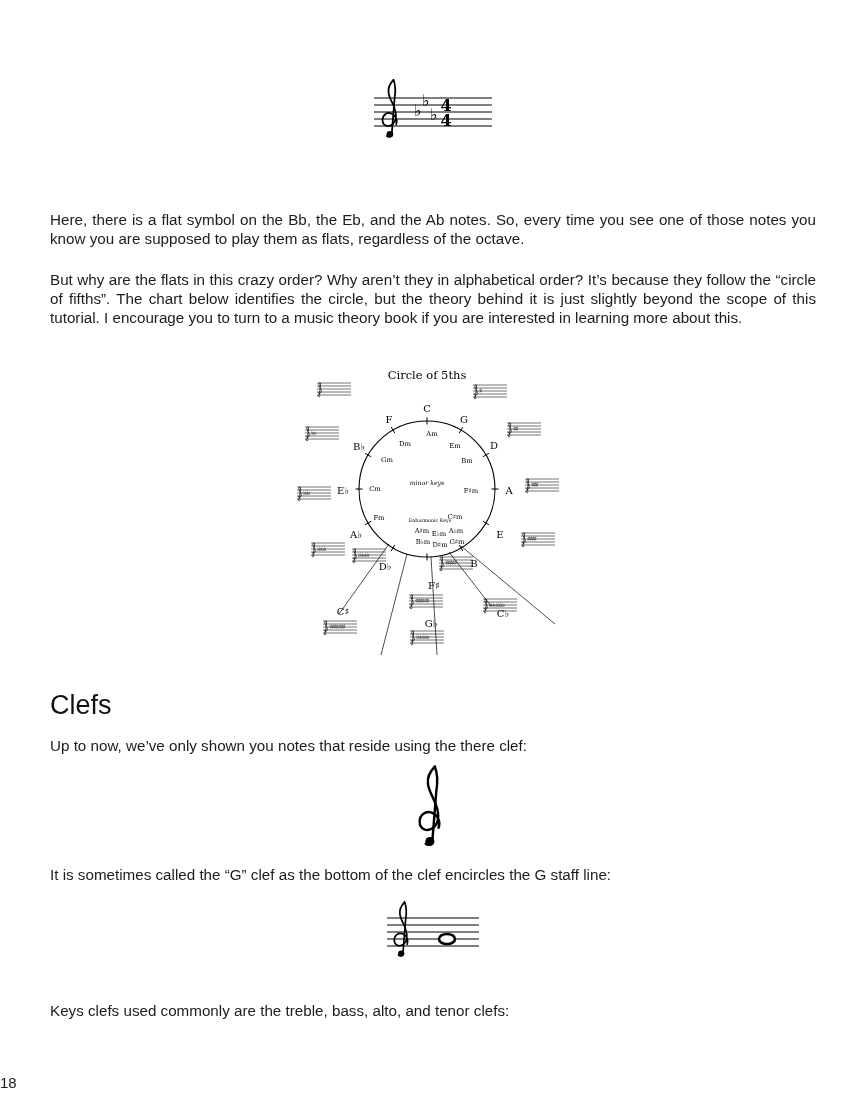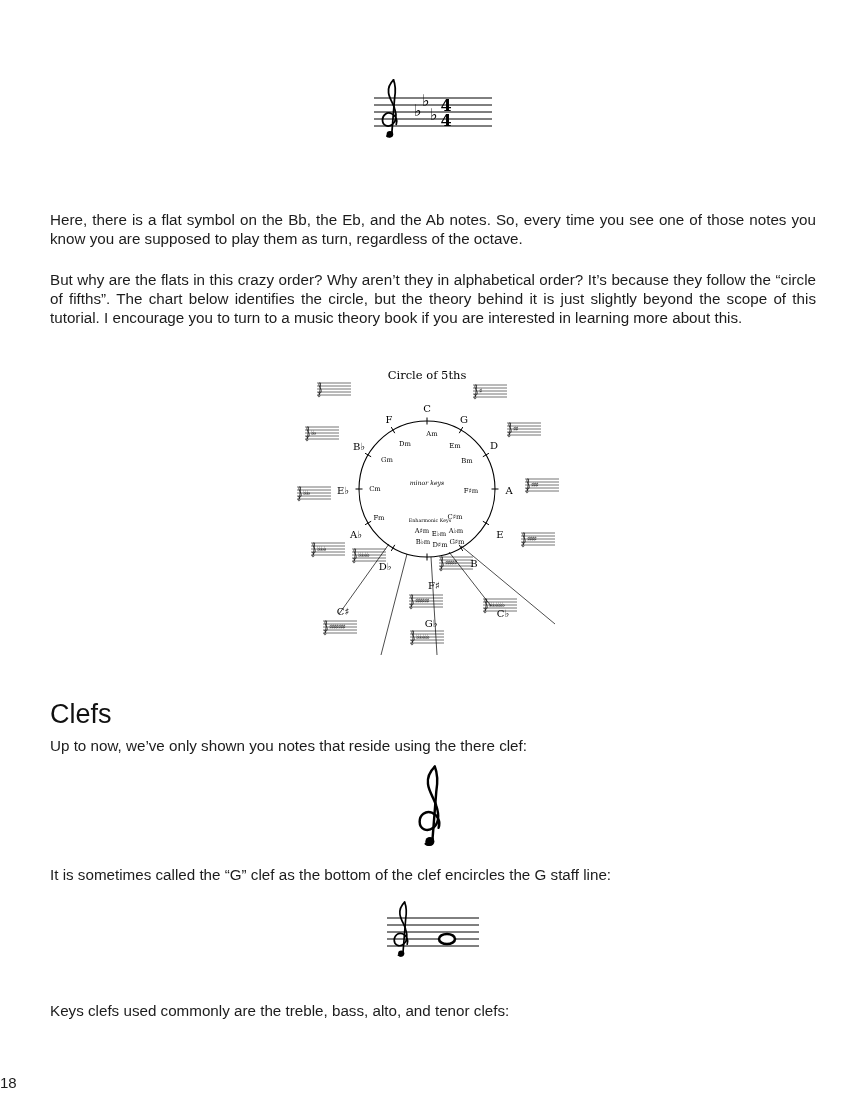--- a/index.html
+++ b/index.html
@@ -9,21 +9,21 @@
 
   .body-text { position:absolute; left:50px; width:766px; font-size:15.2px; line-height:19px;
                color:#1c1c1c; }
   .just { text-align:justify; }
   .p1 { top:210px; }
   .p2 { top:270px; }
   .p3 { top:736px; }
   .p4 { top:865px; }
   .p5 { top:1001px; }
 
-  .heading { position:absolute; left:50px; top:690px; font-size:27px; font-weight:400; color:#111;margin-top:9px; }
+  .heading { position:absolute; left:50px; top:690px; font-size:27px; font-weight:400; color:#111; }
 
   .fig { position:absolute; }
   .fig svg { display:block; }
   .fig-keysig { left:368px; top:78px; }
   .fig-circle { left:259px; top:366px; width:340px; height:300px; }
   .fig-treble { left:412px; top:762px; }
   .fig-gstaff { left:383px; top:896px; }
 
   .page-number { position:absolute; left:0; right:0; top:1074px; text-align:left;
                  font-size:15px; color:#1c1c1c; }
@@ -59,21 +59,21 @@
       </g>
       <use href="#clef" xlink:href="#clef" transform="translate(9,-1.4) scale(0.55)"></use>
       <text class="acc" x="46" y="38" font-size="16">♭</text>
       <text class="acc" x="54" y="27.5" font-size="16">♭</text>
       <text class="acc" x="62" y="41.5" font-size="16">♭</text>
       <text x="78" y="33" font-size="16" font-weight="bold" text-anchor="middle">4</text>
       <text x="78" y="47.5" font-size="16" font-weight="bold" text-anchor="middle">4</text>
     </svg>
   </figure>
 
-  <p class="body-text just p1">Here, there is a flat symbol on the Bb, the Eb, and the Ab notes. So, every time you see one of those notes you know you are supposed to play them as turn, regardless of the octave.</p>
+  <p class="body-text just p1">Here, there is a flat symbol on the Bb, the Eb, and the Ab notes. So, every time you see one of those notes you know you are supposed to play them as flats, regardless of the octave.</p>
   <p class="body-text just p2">But why are the flats in this crazy order? Why aren’t they in alphabetical order? It’s because they follow the “circle of fifths”. The chart below identifies the circle, but the theory behind it is just slightly beyond the scope of this tutorial. I encourage you to turn to a music theory book if you are interested in learning more about this.</p>
 
   <figure class="fig fig-circle">
     <svg id="circle-svg" width="340" height="300" viewBox="0 0 340 300">
         <text x="168" y="13" text-anchor="middle" font-size="11.5">Circle of 5ths</text>
         <circle cx="168" cy="123" r="68" fill="none" stroke="#000" stroke-width="1.1"></circle>
         <line x1="168" y1="58.5" x2="168" y2="51.5" stroke="#000" stroke-width="1"></line>
         <line x1="200.25" y1="67.1413614559037" x2="203.75" y2="61.07918362941263" stroke="#000" stroke-width="1"></line>
         <line x1="223.8586385440963" y1="90.75" x2="229.92081637058737" y2="87.25" stroke="#000" stroke-width="1"></line>
         <line x1="232.5" y1="123" x2="239.5" y2="123" stroke="#000" stroke-width="1"></line>

